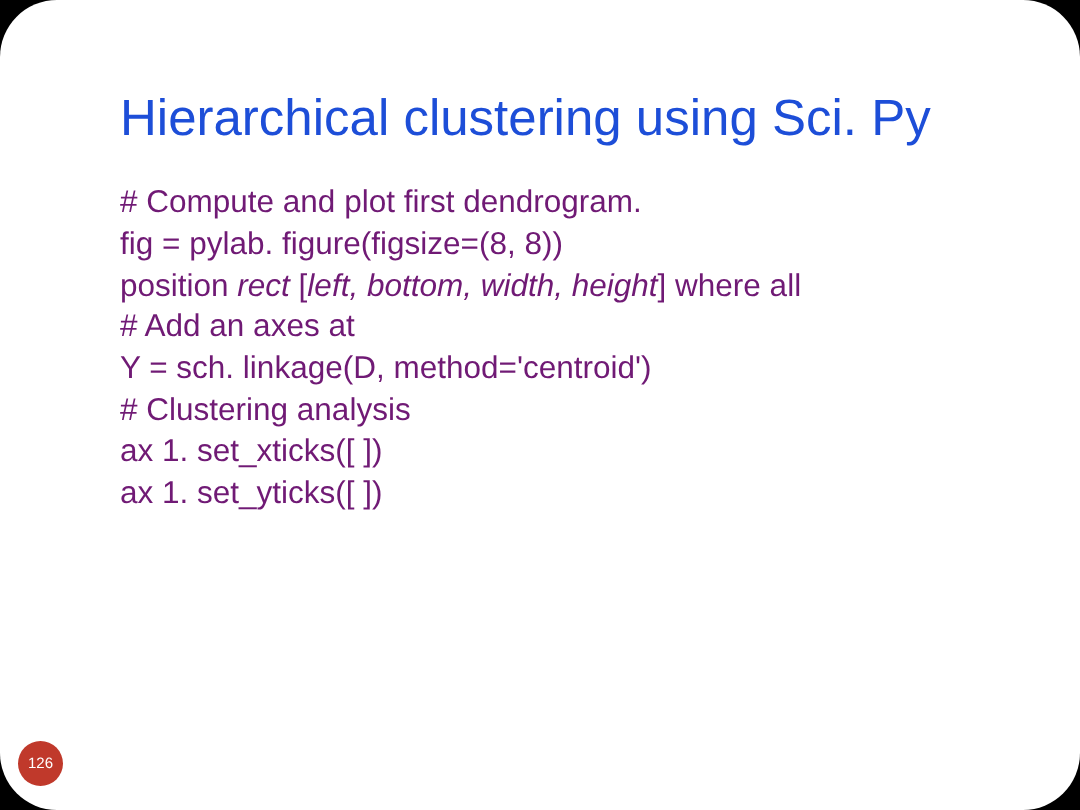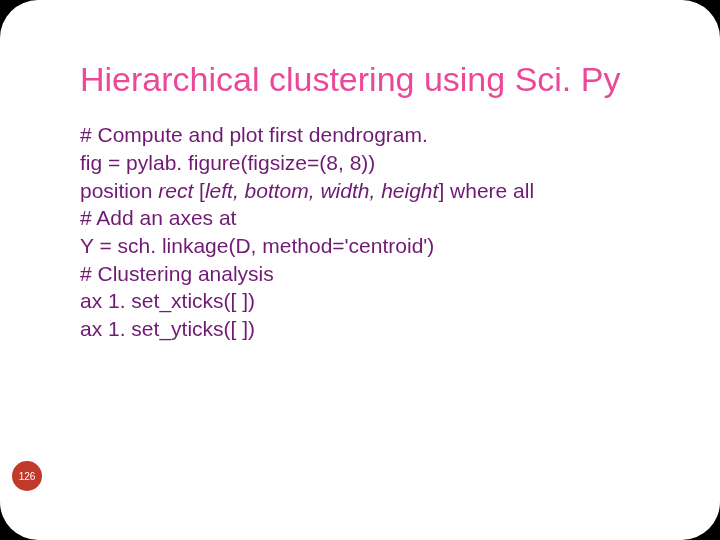--- a/index.html
+++ b/index.html
@@ -16,40 +16,40 @@
     box-sizing: border-box;
     width: 720px;
     height: 540px;
     background: #fff;
     border-radius: 38px;
     padding: 60px 60px 60px 80px;
   }
   .title {
     font-size: 34px;
     font-weight: 400;
-    color: #ec4899;
+    color: #1d4ed8;
     margin: 0 0 22px 0;
     line-height: 1.15;
   }
   .code-block {
     font-size: 21px;
     color: #701a75;
     line-height: 1.32;
     font-weight: 400;
   }
   .code-line {
     display: block;
   }
   .italic {
     font-style: italic;
   }
   .badge {
     position: absolute;
     left: 12px;
-    bottom: 49px;
+    bottom: 16px;
     width: 30px;
     height: 30px;
     background: #c0392b;
     border-radius: 50%;
     color: #fff;
     display: flex;
     align-items: center;
     justify-content: center;
     font-size: 10px;
     font-weight: 400;

